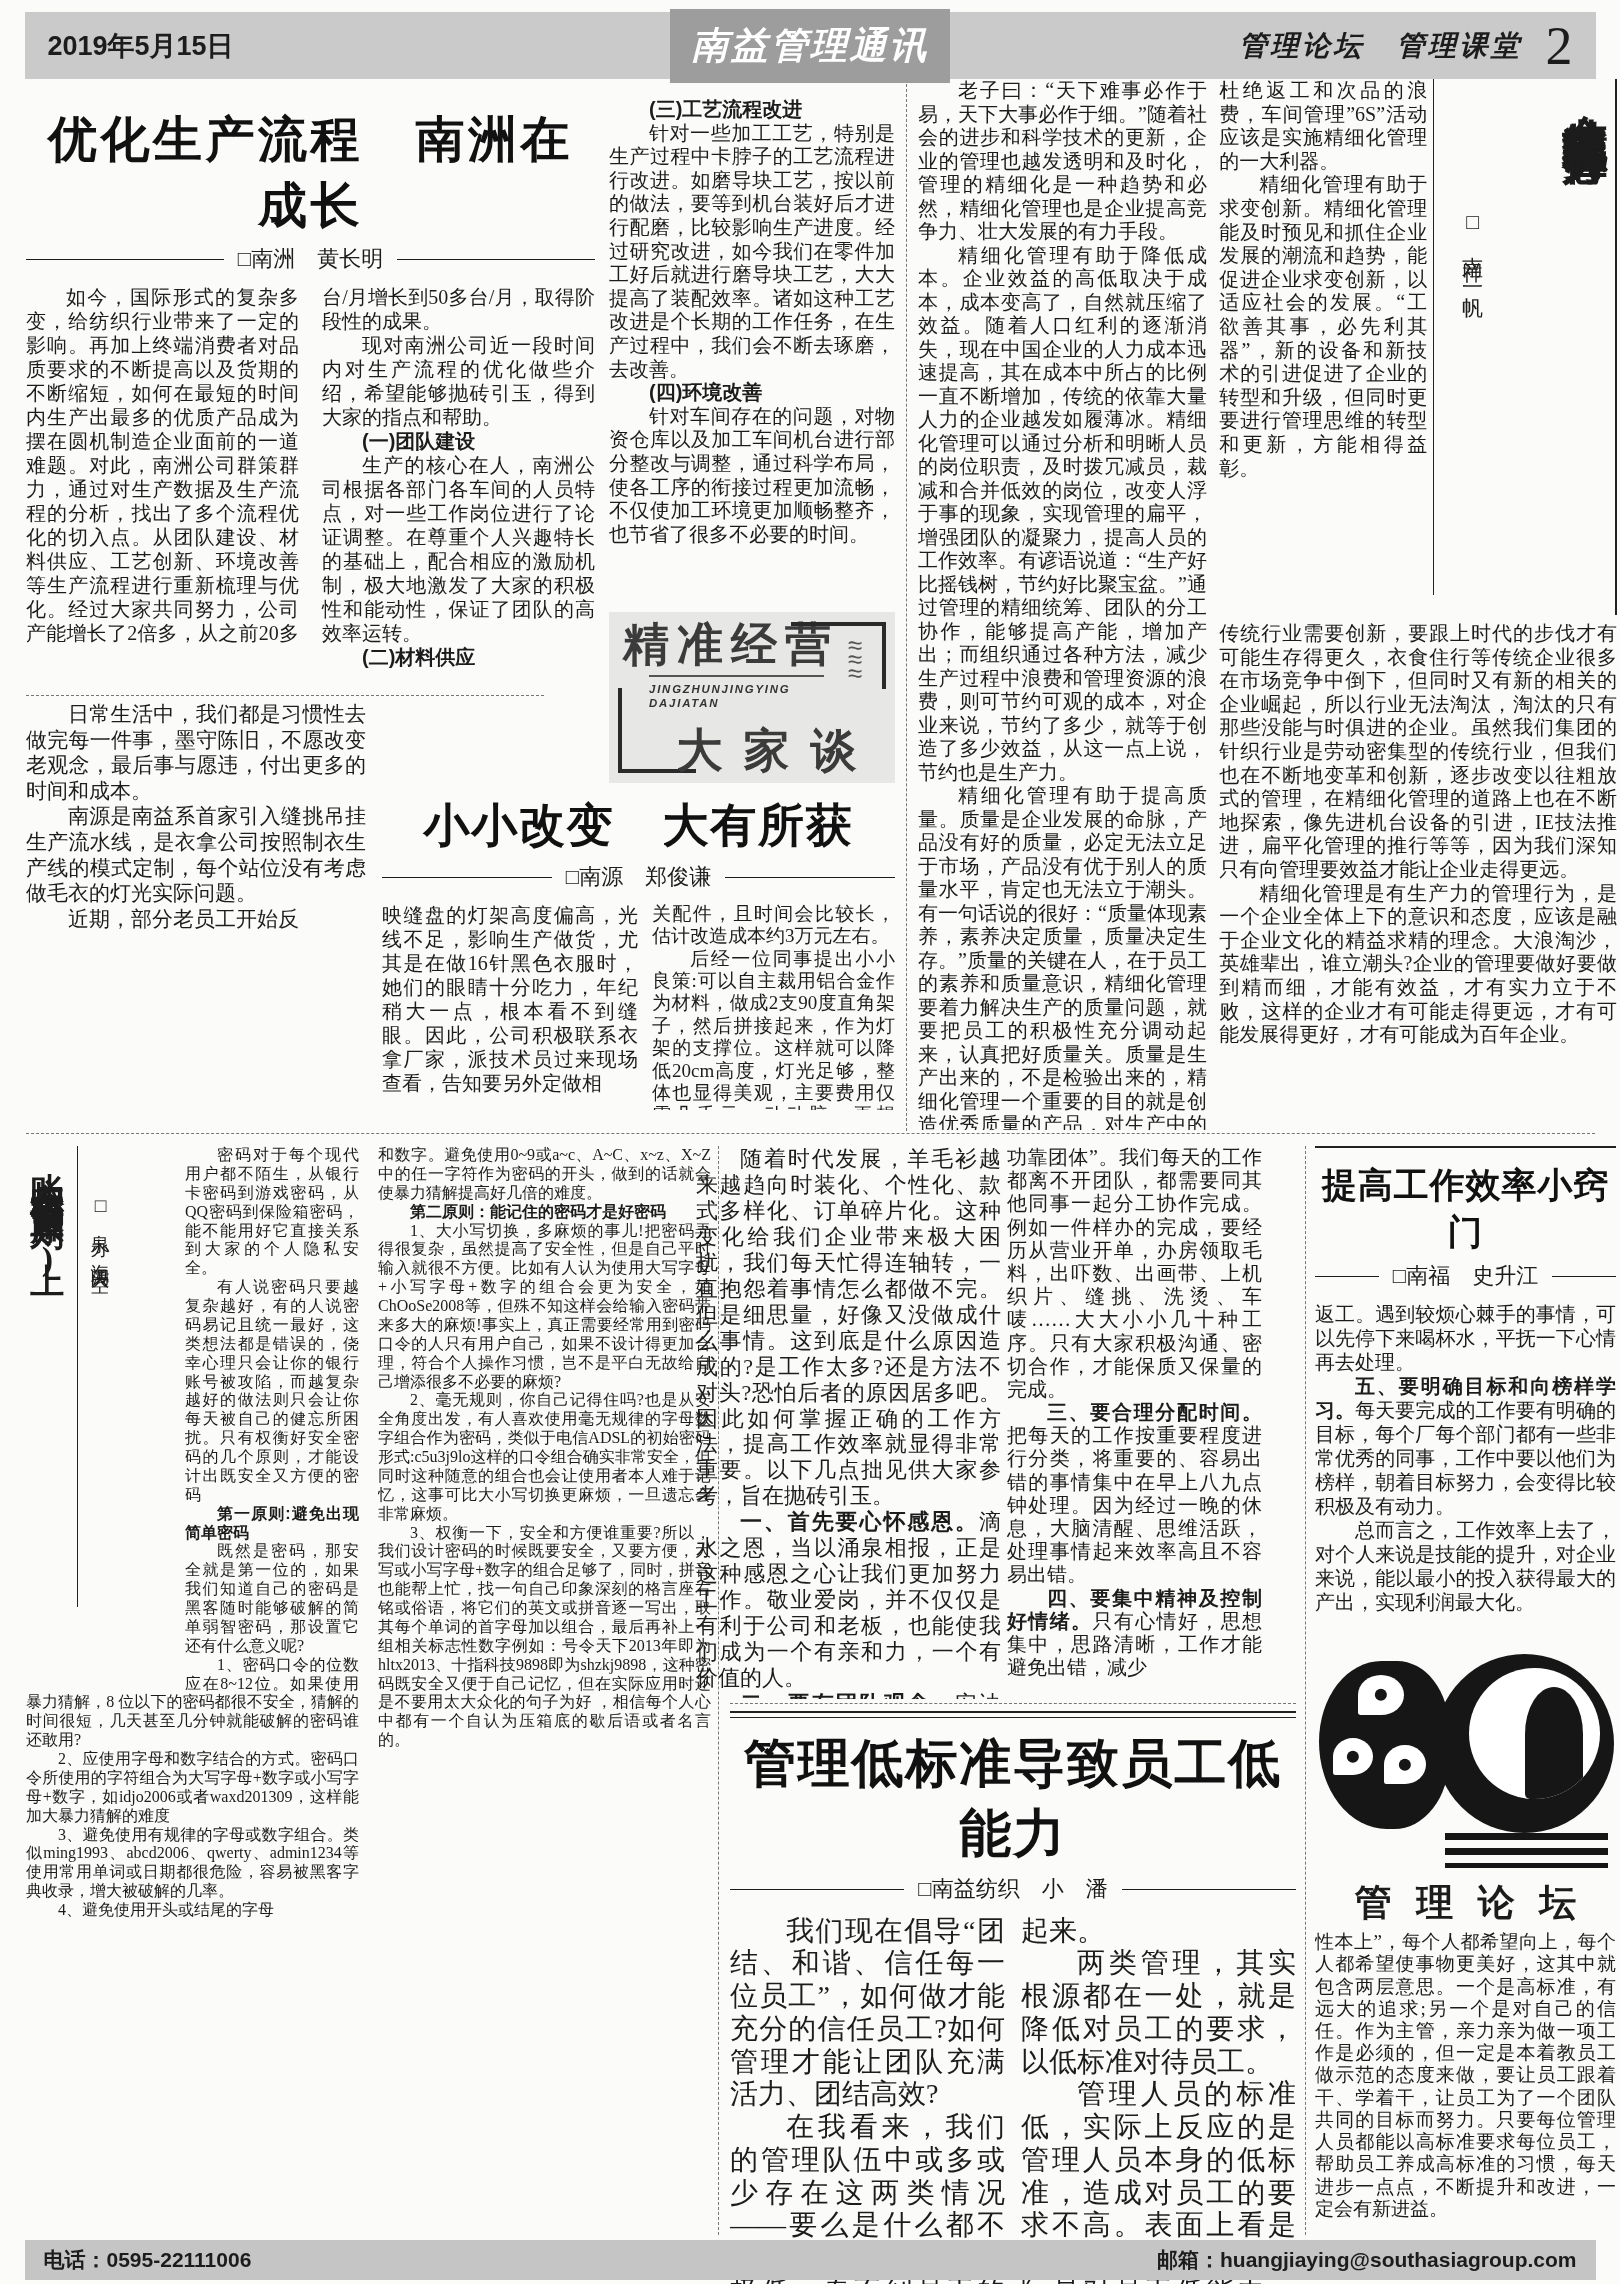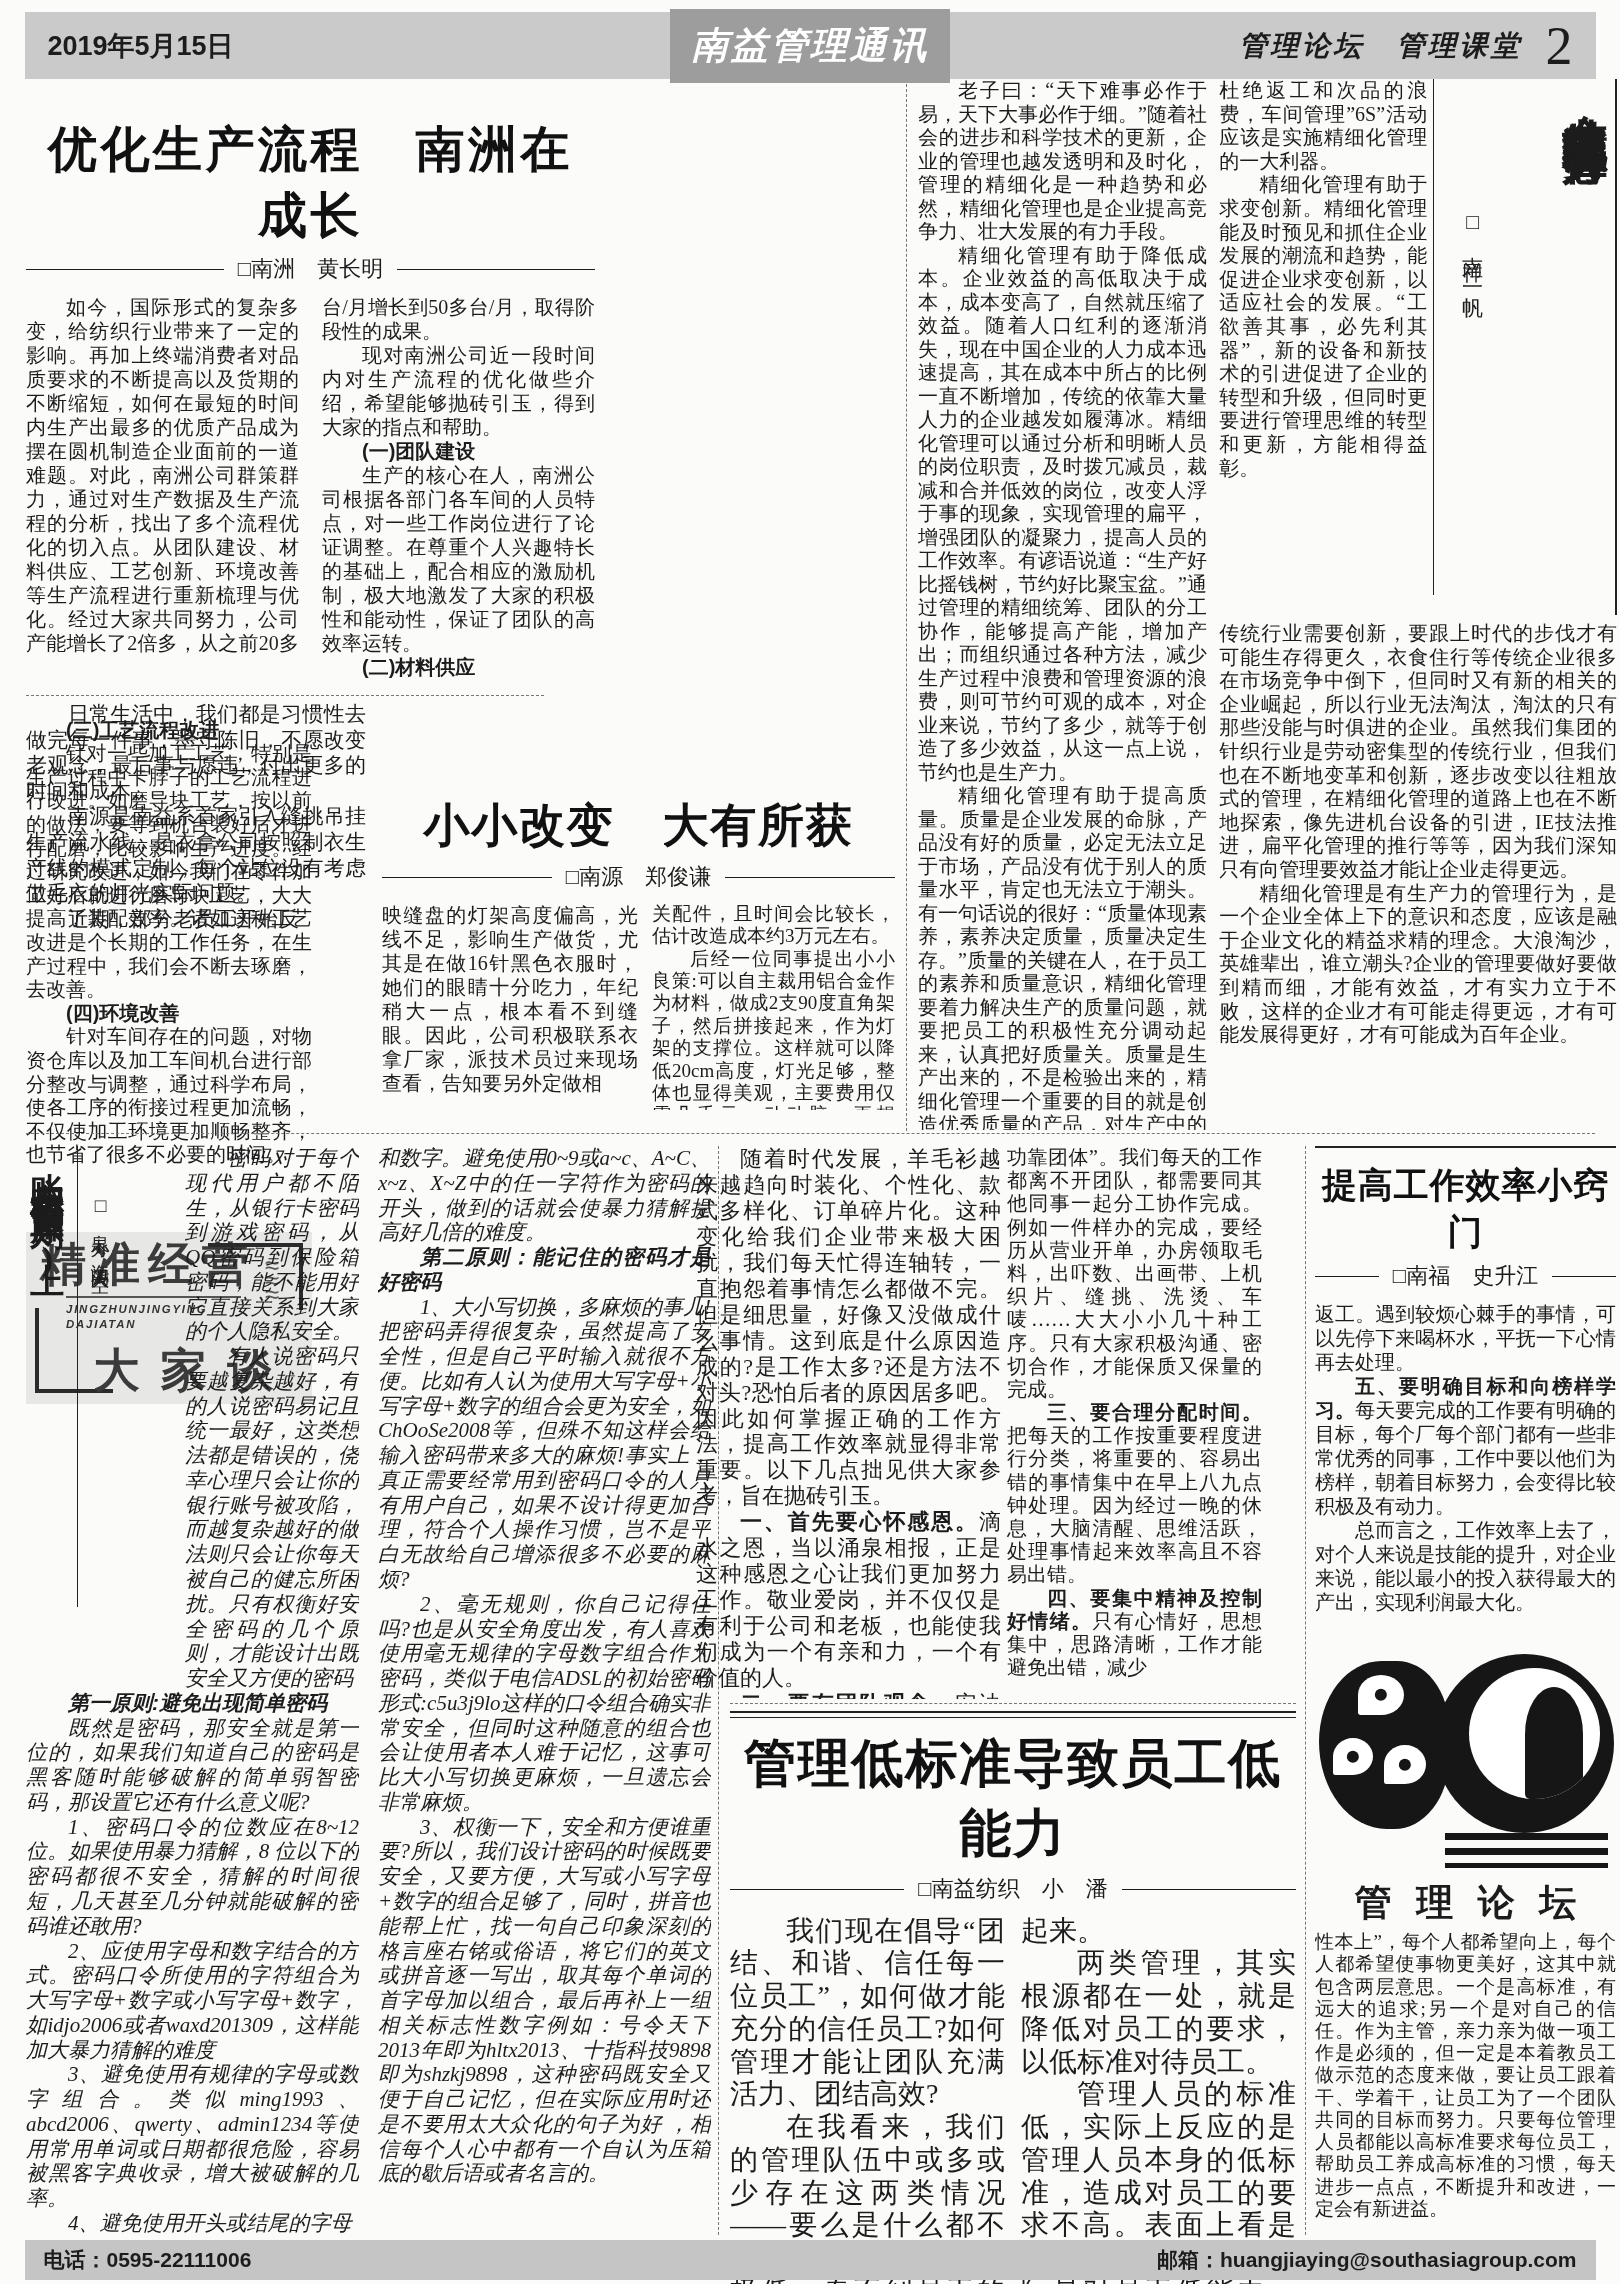--- a/index.html
+++ b/index.html
@@ -25,21 +25,21 @@
   .byline .name{font-size:22px;white-space:nowrap;}
   .body{text-align:justify;}
   .body p{margin:0;text-indent:2em;}
   .body p.head{font-weight:bold;font-family:"Liberation Sans","DejaVu Sans",sans-serif;}
   .body p b{font-family:"Liberation Sans","DejaVu Sans",sans-serif;}
   .vert{writing-mode:vertical-rl;text-orientation:upright;}
   .dash-h{position:absolute;border-top:1.8px dashed #767676;height:0;}
   .dash-v{position:absolute;border-left:1.8px dashed #767676;width:0;}
 
   
-  #sec-youhua{left:26px;top:108px;width:869px;height:582px;display:flex;gap:14px;flex-direction:column;}
+  #sec-youhua{left:26px;top:98px;width:869px;height:582px;display:flex;gap:14px;}
   .yh-left{width:569px;}
   .yh-title{font-size:49px;text-align:center;letter-spacing:3.5px;margin:8.8px 0 3.5px;}
   .yh-body{height:410px;column-count:2;column-gap:23px;font-size:20px;line-height:1.2;overflow:hidden;}
   .yh-right{width:286px;display:flex;flex-direction:column;height:685px;}
   .yh-rbody{height:515px;font-size:20px;line-height:1.18;overflow:hidden;}
 
   
   .jz-box{position:relative;background:#e7e7e5;margin-top:7px;height:156px;padding:8.8px 14px;
           font-family:"Liberation Sans","DejaVu Sans",sans-serif;}
   .jz-c1{position:absolute;top:10.5px;right:8.8px;width:91px;height:63px;
@@ -74,21 +74,21 @@
   .xg-col2{width:256px;font-size:20px;line-height:1.2;}
   .xg-col3{flex:1;font-size:19px;line-height:1.18;}
 
   
   #sec-mima{left:26px;top:1146px;width:687px;height:1091px;display:flex;gap:19px;}
   .mm-col{width:333px;overflow:hidden;}
   .mm-float{float:left;width:159px;height:536px;display:flex;padding-right:12.3px;box-sizing:border-box;}
   .mm-title{font-size:34px;font-weight:bold;letter-spacing:4.4px;line-height:1.2;}
   .mm-byline{font-size:19px;letter-spacing:3.5px;margin-left:10.5px;padding:49px 0 0 8.8px;height:412px;
              border-left:1.8px solid #222;}
-  .mm-col .body,.mm-col2{font-size:21px;line-height:1.18;font-style:italic;}
+  .mm-col .body,.mm-col2{font-size:16px;line-height:1.18;}
   .mm-col2{width:333px;overflow:hidden;}
 
   
   #sec-xqcols{left:696px;top:1146px;width:566px;height:553px;display:flex;gap:6px;overflow:hidden;}
   .xq-col1{width:305px;font-size:22px;line-height:1.18;}
   .xq-col2{flex:1;font-size:20px;line-height:1.16;}
 
   
   #sec-rightcol{left:1315px;top:1146px;width:301px;height:1091px;}
   .xq-tb{border-top:2.6px solid #222;padding-top:14px;}

